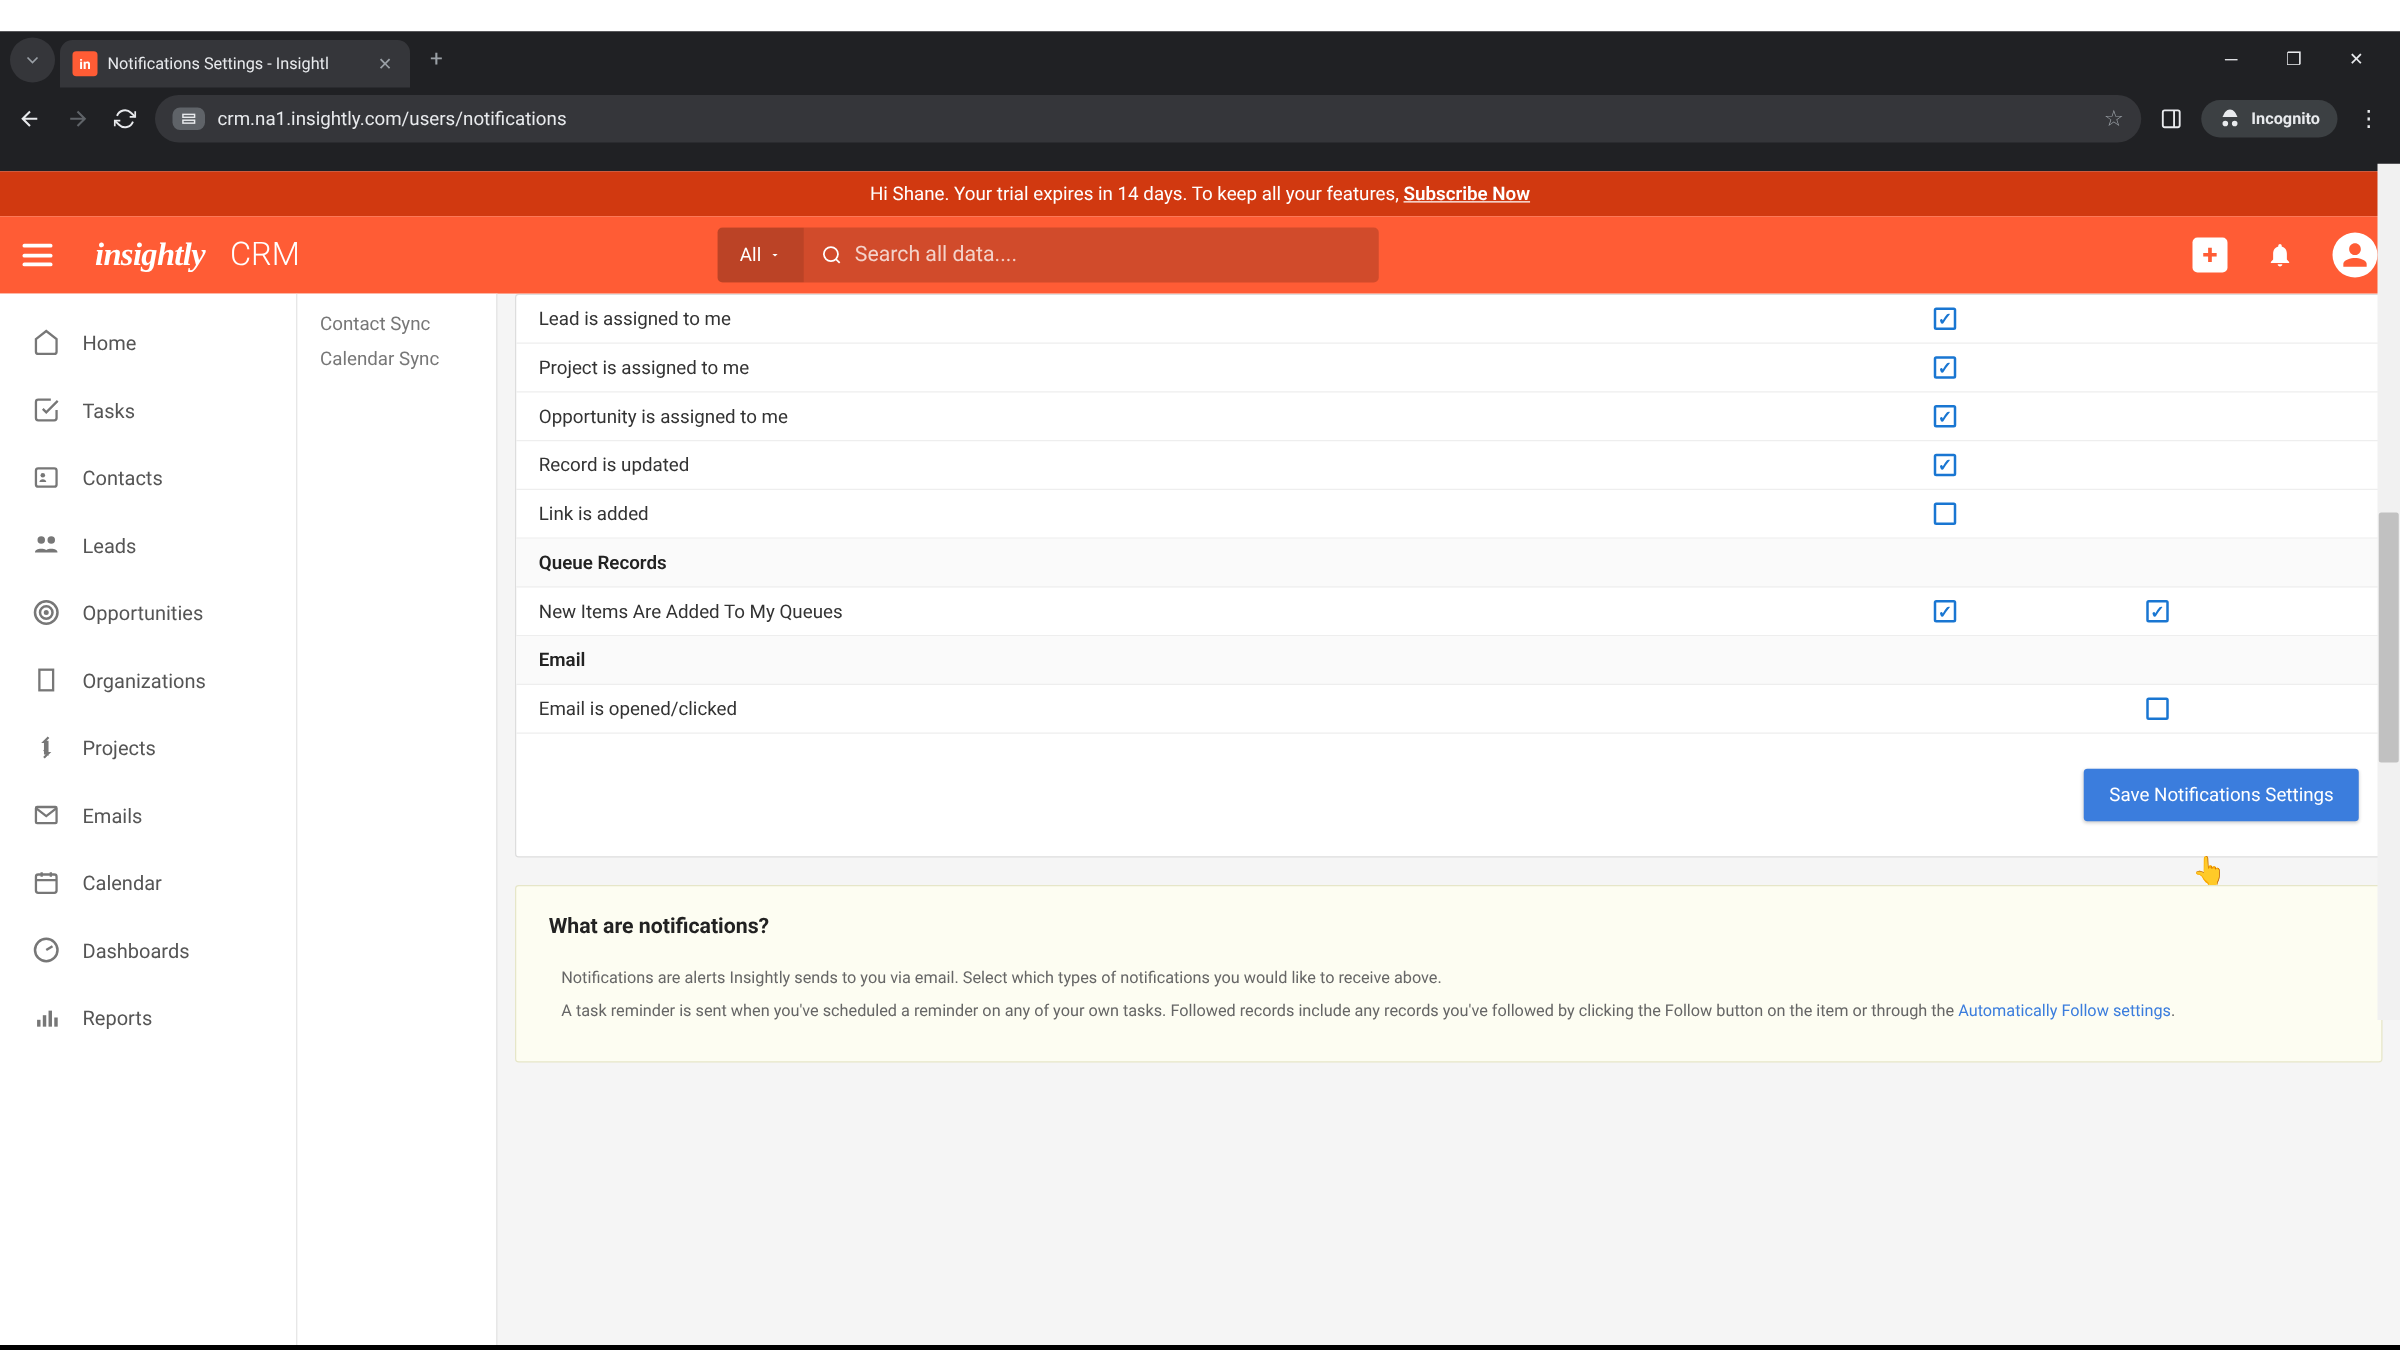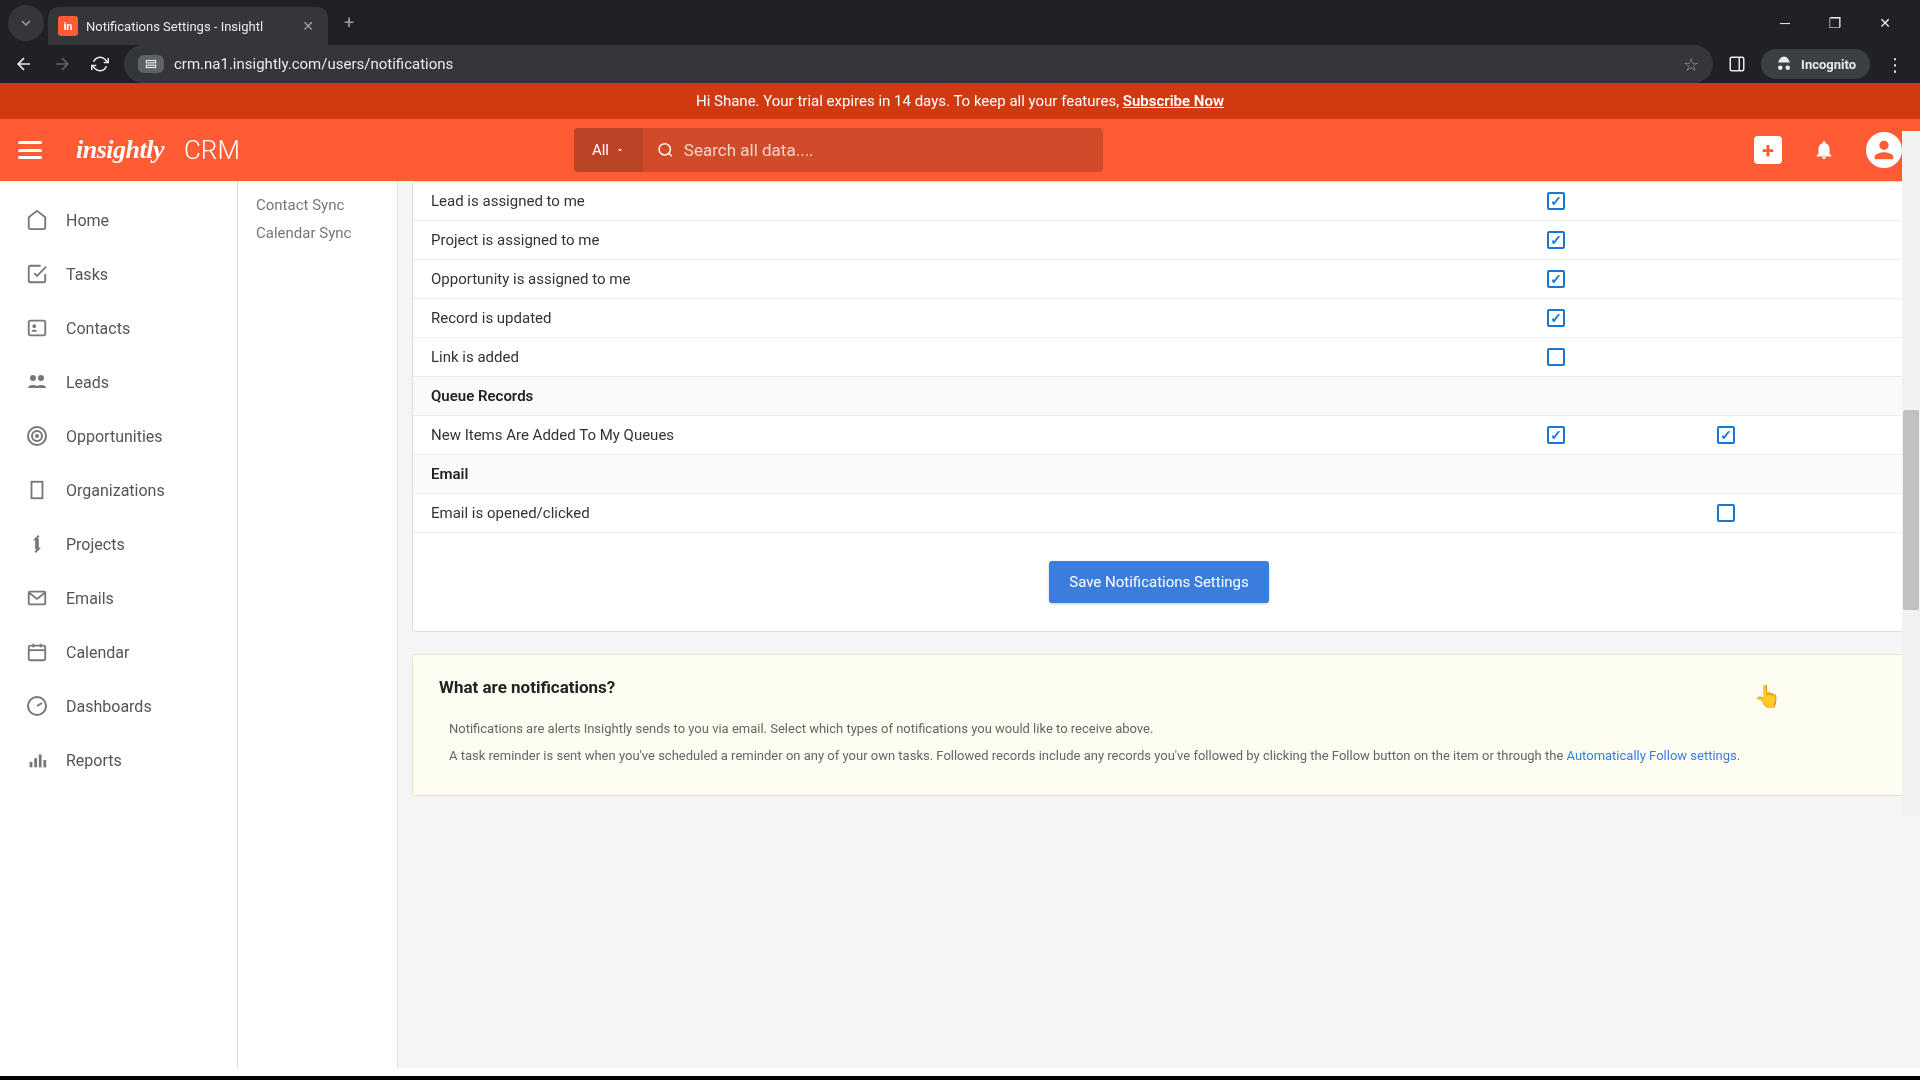--- a/index.html
+++ b/index.html
@@ -1,19 +1,19 @@
 <!DOCTYPE html>
 <html><head>
 <meta charset="utf-8">
 <style>
 * { margin: 0; padding: 0; box-sizing: border-box; font-family: -apple-system, BlinkMacSystemFont, "Segoe UI", Roboto, sans-serif; }
 body { width: 1920px; height: 1080px; background: #fff; overflow: hidden; position: relative; }
 
 
-.browser-chrome { background: #202124; height: 83px; display: flex; flex-direction: column; }
+.browser-chrome { background: #202124; height: 112px; display: flex; flex-direction: column; margin-top: 25px; }
 .tab-strip { height: 45px; display: flex; align-items: center; padding-left: 8px; gap: 4px; }
 .tab-search { width: 36px; height: 36px; background: #35363a; border-radius: 18px; display: flex; align-items: center; justify-content: center; }
 .tab { background: #35363a; border-radius: 10px 10px 0 0; height: 38px; display: flex; align-items: center; padding: 0 10px; gap: 8px; min-width: 280px; margin-top: 7px; }
 .tab-favicon { width: 20px; height: 20px; background: #ff5c35; border-radius: 3px; display: flex; align-items: center; justify-content: center; color: #fff; font-size: 11px; font-weight: bold; }
 .tab-title { color: #e8eaed; font-size: 13px; flex: 1; overflow: hidden; white-space: nowrap; }
 .tab-close { color: #9aa0a6; font-size: 14px; cursor: pointer; padding: 2px 4px; }
 .new-tab { color: #9aa0a6; font-size: 18px; padding: 0 12px; cursor: pointer; }
 .window-controls { margin-left: auto; display: flex; gap: 20px; padding-right: 20px; color: #e8eaed; align-items: center; height: 45px; }
 .window-controls span { cursor: pointer; font-size: 14px; width: 30px; text-align: center; }
 
@@ -58,21 +58,21 @@
 .sub-item { padding: 5px 18px; color: #777; font-size: 15px; cursor: pointer; }
 
 .content { flex: 1; padding: 0 14px 14px 14px; overflow-y: auto; }
 .notif-card { background: #fff; border: 1px solid #ddd; border-radius: 3px; margin-bottom: 22px; }
 .notif-row { display: flex; align-items: center; padding: 10px 18px; border-bottom: 1px solid #eee; font-size: 15px; color: #333; }
 .notif-row.section-hdr { font-weight: 600; color: #222; background: #fafafa; }
 .notif-label { flex: 1; }
 .chk-col { width: 170px; display: flex; justify-content: flex-start; }
 .chk { width: 18px; height: 18px; border: 2px solid #1976d2; border-radius: 2px; cursor: pointer; display: flex; align-items: center; justify-content: center; background: #fff; }
 .chk.checked::after { content: "✓"; color: #1976d2; font-size: 14px; font-weight: bold; }
-.save-row { padding: 28px 18px; display: flex; justify-content: center; }
+.save-row { padding: 28px 18px; display: flex; justify-content: flex-end; }
 .save-btn { background: #3b7ddd; color: #fff; border: none; padding: 12px 20px; font-size: 15px; border-radius: 3px; cursor: pointer; box-shadow: 0 1px 3px rgba(0,0,0,0.2); }
 
 .info-card { background: #fdfdf2; border: 1px solid #e6e6c8; border-radius: 3px; padding: 22px 26px; }
 .info-title { font-weight: 700; font-size: 17px; color: #222; margin-bottom: 22px; }
 .info-text { font-size: 13px; color: #666; line-height: 1.6; margin-bottom: 6px; padding-left: 10px; }
 .info-text a { color: #3b7ddd; text-decoration: none; cursor: pointer; }
 
 
 .scroll-indicator { position: absolute; top: 131px; right: 0; width: 18px; height: calc(100% - 131px - 264px); background: #f1f1f1; }
 .scroll-thumb { position: absolute; top: 410px; right: 1px; width: 16px; height: 200px; background: #c1c1c1; border-radius: 2px; }

